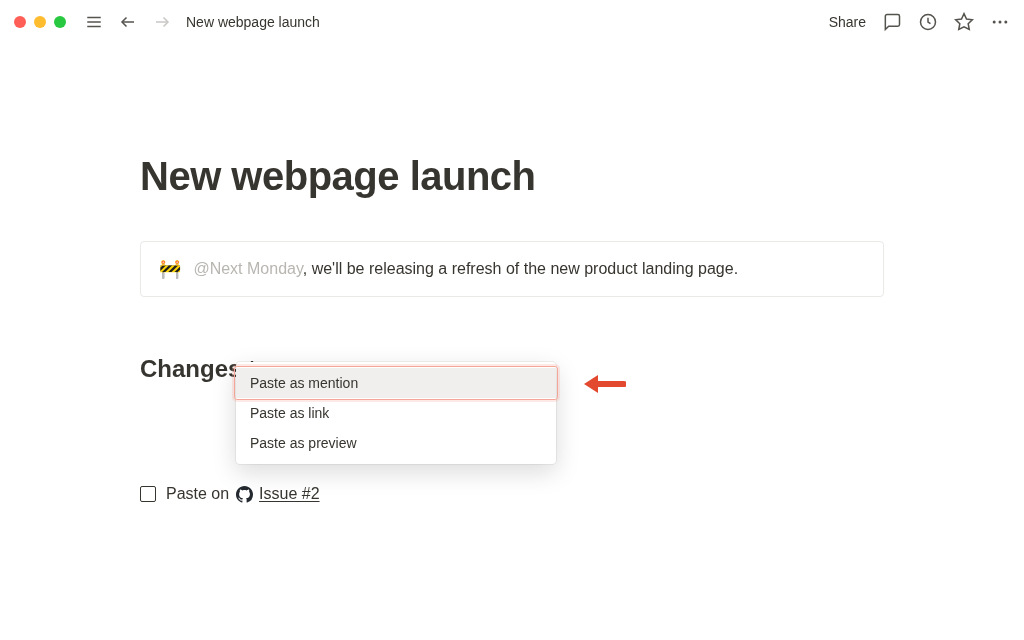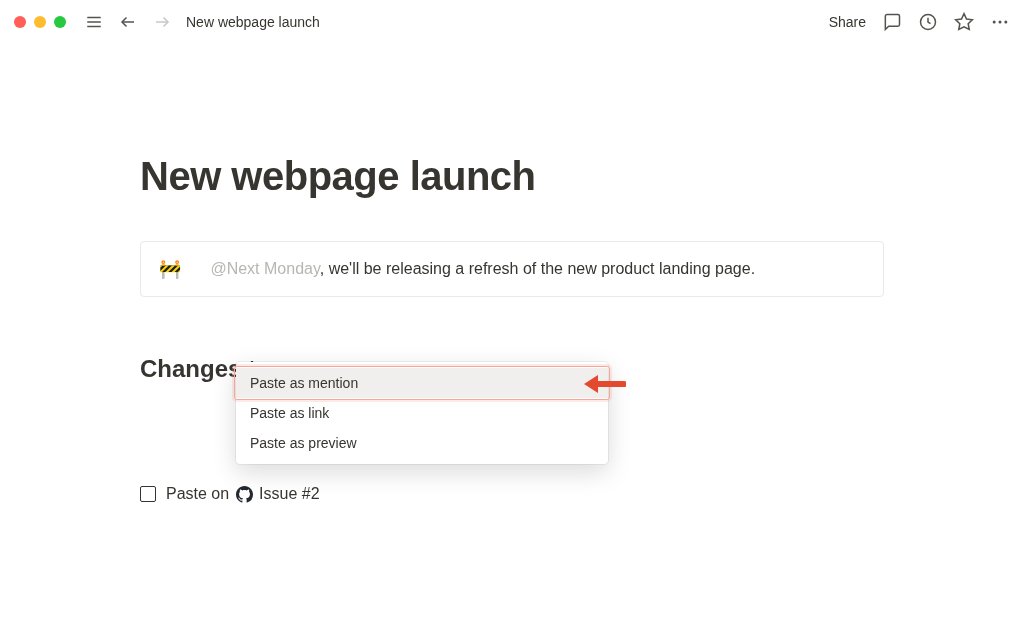--- a/index.html
+++ b/index.html
@@ -66,21 +66,21 @@
       border: 1px solid #eae9e6;
       border-radius: 4px;
       padding: 16px 18px;
       display: flex;
       align-items: center;
       gap: 12px;
       font-size: 16px;
       color: #37352f;
       margin-bottom: 58px;
     }
-    .callout .mention { color: #b8b6b1; margin-left: 17px; }
+    .callout .mention { color: #b8b6b1; }
     .callout .emoji { font-size: 18px; }
 
     .heading2 {
       font-size: 24px;
       font-weight: 600;
       color: #37352f;
     }
 
     .todo-row {
       display: flex;
@@ -89,28 +89,28 @@
       font-size: 16px;
       margin-top: 102px;
     }
     .checkbox {
       width: 16px; height: 16px;
       border: 1.5px solid #37352f;
       border-radius: 2px;
       display: inline-block;
     }
     .gh-icon { display: inline-flex; vertical-align: middle; margin: 0 2px; }
-    .issue-link { text-underline-offset: 2px; }
+    .issue-link { text-decoration: underline; text-underline-offset: 2px; }
 
     
     .paste-menu {
       position: absolute;
       left: 236px;
       top: 362px;
-      width: 372px;
+      width: 320px;
       background: #fff;
       border-radius: 4px;
       box-shadow: 0 0 0 1px rgba(15,15,15,0.06), 0 8px 24px rgba(15,15,15,0.15);
       padding: 6px 0;
     }
     .menu-item {
       padding: 7px 14px;
       font-size: 14px;
       color: #37352f;
       cursor: pointer;

